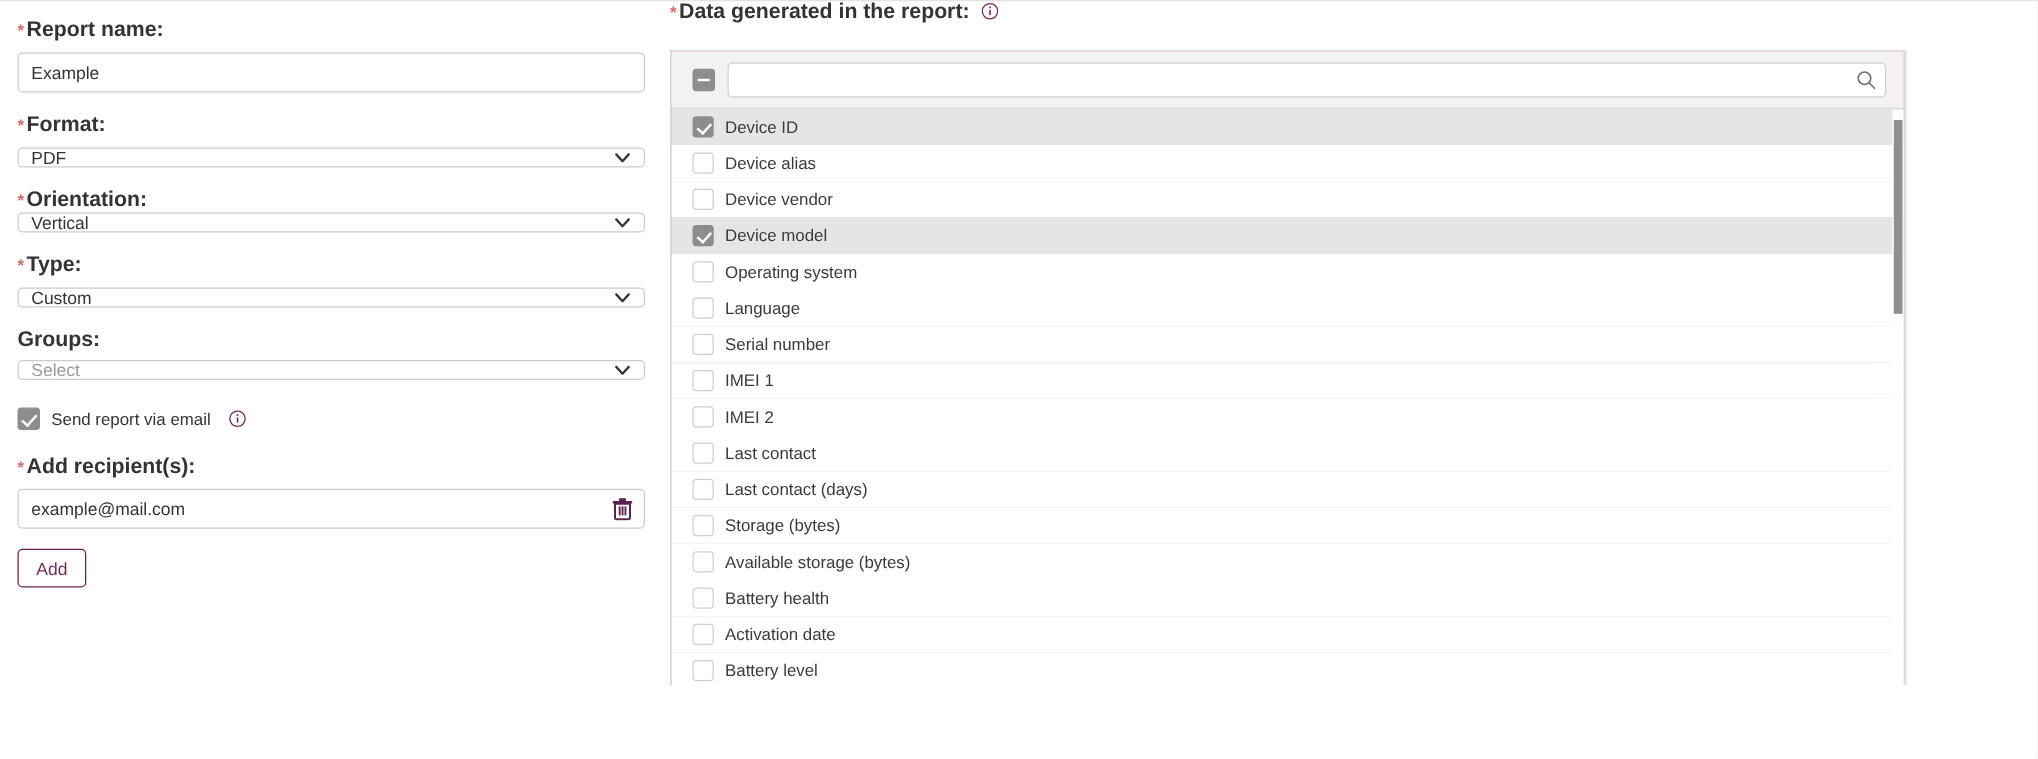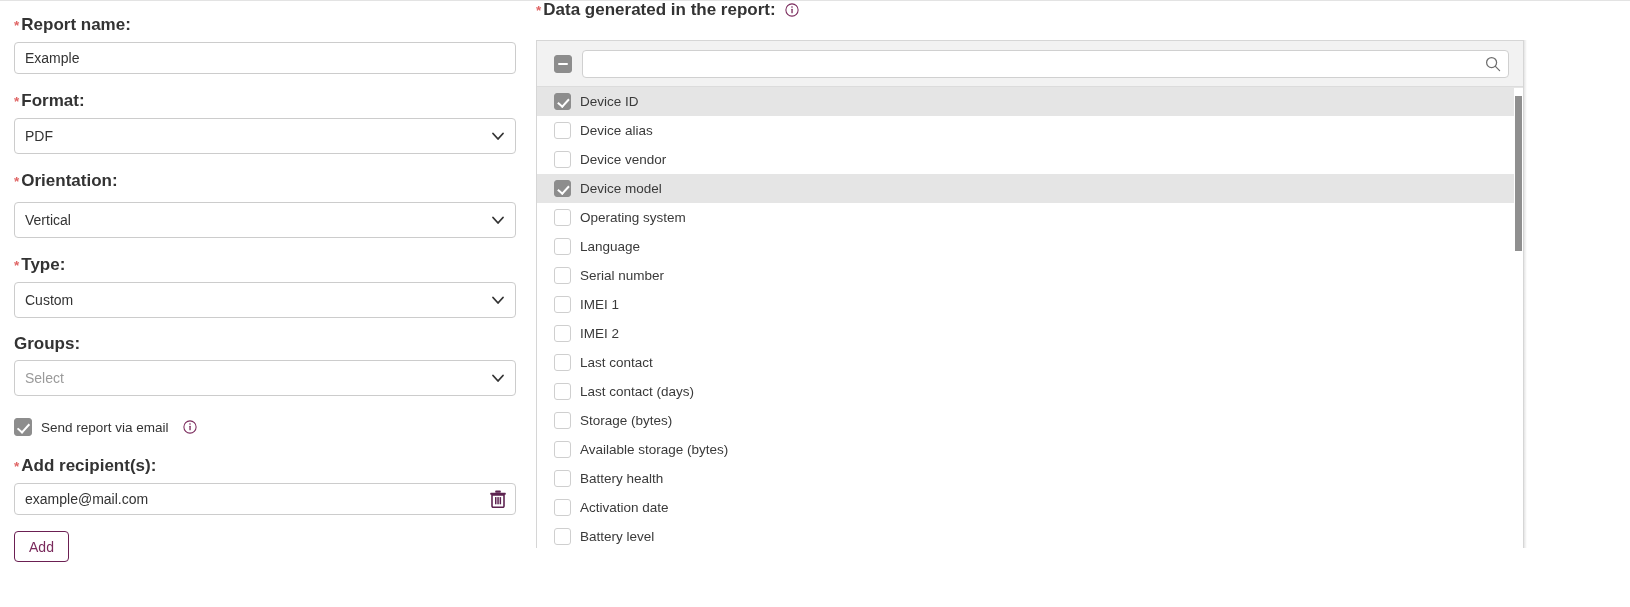--- a/index.html
+++ b/index.html
@@ -48,21 +48,21 @@
     font-size: 14px;
     color: #333333;
     padding: 0 10px;
     font-family: "Liberation Sans", sans-serif;
     outline: none;
     display: block;
   }
   .select-wrap { position: relative; width: 502px; }
   .select-box {
     width: 502px;
-    height: 36px;
+    height: 16px;
     border: 1px solid #cccccc;
     border-radius: 4px;
     background: #ffffff;
     font-size: 14px;
     color: #333333;
     padding: 0 34px 0 10px;
     display: flex;
     align-items: center;
   }
   .select-box.placeholder { color: #9a9a9a; }
@@ -280,21 +280,21 @@
         <svg class="chev" viewBox="0 0 16 16">
           <path d="M3 5.5 L8 11 L13 5.5" fill="none" stroke="#333" stroke-width="1.8" stroke-linecap="round" stroke-linejoin="round"></path>
         </svg>
       </div>
     </div>
 
     <div class="field-block" style="margin-top:18px;">
       <div>
         <span class="req-star">*</span><span class="field-label" style="display:inline">Orientation:</span>
       </div>
-      <div class="select-wrap" style="margin-top:12px;">
+      <div class="select-wrap" style="margin-top:0;">
         <div class="select-box">Vertical</div>
         <svg class="chev" viewBox="0 0 16 16">
           <path d="M3 5.5 L8 11 L13 5.5" fill="none" stroke="#333" stroke-width="1.8" stroke-linecap="round" stroke-linejoin="round"></path>
         </svg>
       </div>
     </div>
 
     <div class="field-block" style="margin-top:18px;">
       <div>
         <span class="req-star">*</span><span class="field-label" style="display:inline">Type:</span>

